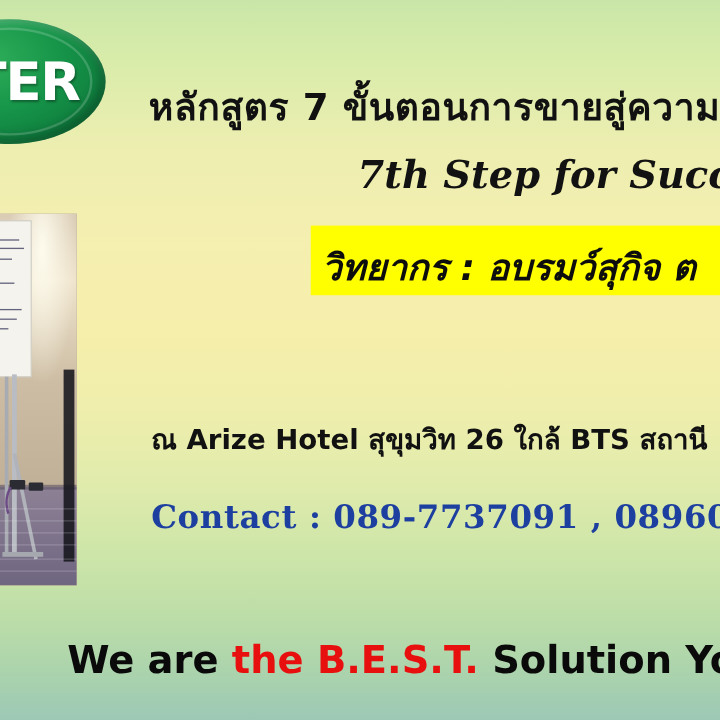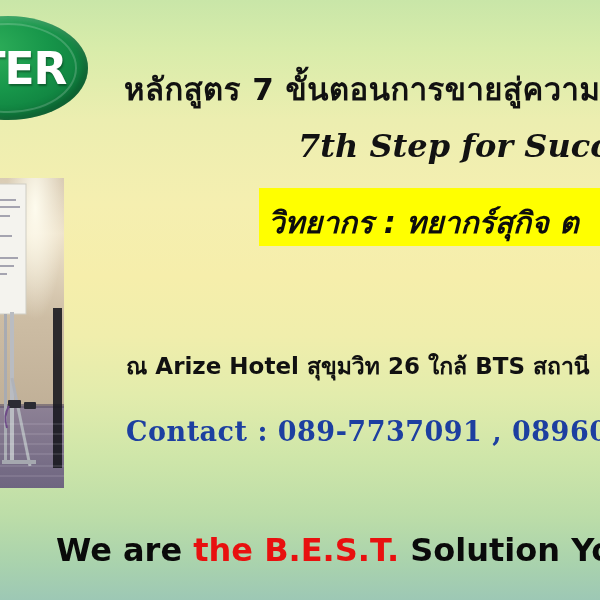--- a/index.html
+++ b/index.html
@@ -252,21 +252,21 @@
     </svg>
   </div>
 
   <div class="content">
 
     <div class="line title-th">หลักสูตร 7 ขั้นตอนการขายสู่ความ</div>
 
     <div class="line title-en">7th Step for Succes</div>
 
     <div class="speaker-band"></div>
-    <div class="line speaker-text">วิทยากร : ทยากร์สุกิจ ต</div>
+    <div class="line speaker-text">วิทยากร : อบรมว์สุกิจ ต</div>
 
 
     <div class="line venue">ณ Arize Hotel สุขุมวิท 26 ใกล้ BTS สถานี</div>
 
     <div class="line contact">Contact : 089-7737091 , 089606044</div>
 
 
     <div class="line tagline"><span>We are </span><span class="accent">the B.E.S.T.</span><span> Solution You</span></div>
 
   </div>

